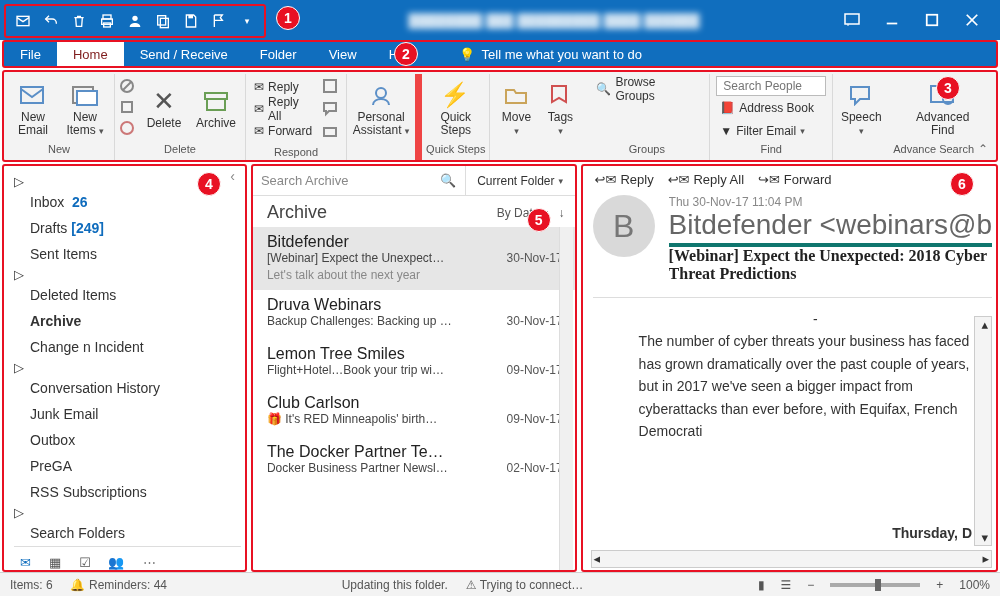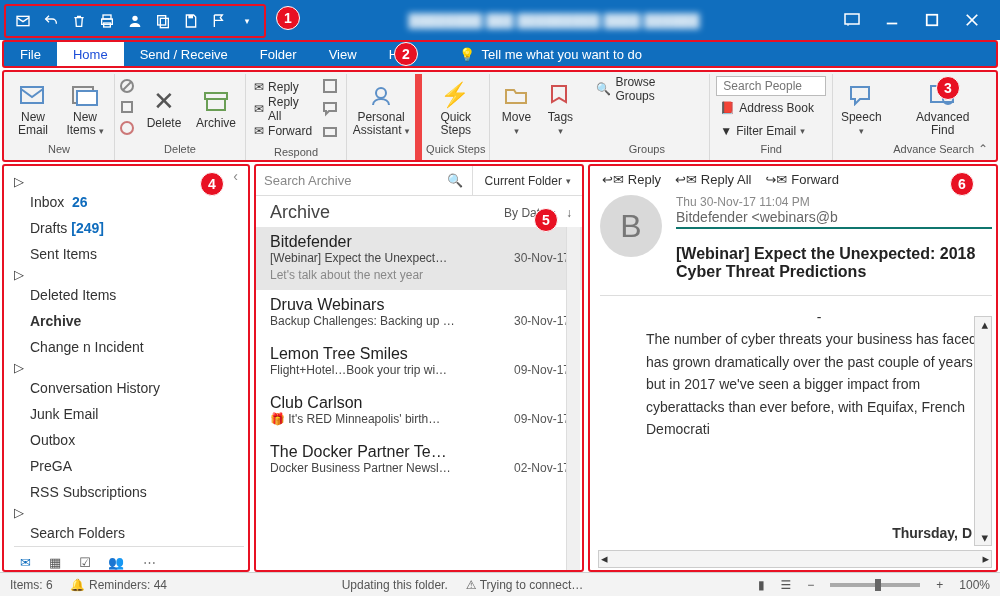--- a/index.html
+++ b/index.html
@@ -4,21 +4,21 @@
 <style>
   * { box-sizing: border-box; margin: 0; padding: 0; }
   body { font-family: "Segoe UI", Arial, sans-serif; font-size: 13px; background: #fff; width: 1000px; height: 602px; overflow: hidden; position: relative; color: #333; }
   .titlebar { background: #106ebe; height: 40px; display: flex; align-items: center; padding: 0 4px; color: #fff; position: relative; }
   .qat { display: flex; gap: 10px; padding: 0 8px; border: 2px solid #e81123; border-radius: 3px; height: 34px; align-items: center; margin-top: 2px;}
   .qat-ico { width: 18px; height: 18px; display: flex; align-items: center; justify-content: center; }
   .winbtns { margin-left: auto; display: flex; gap: 20px; padding-right: 14px; }
   .winbtn { width: 20px; height: 20px; display:flex; align-items:center; justify-content:center; }
   .menubar { background: #106ebe; height: 28px; display: flex; align-items: stretch; color: #fff; border: 2px solid #e81123; border-radius: 3px; margin: 0 2px; position: relative;}
   .menutab { padding: 3px 16px; cursor: pointer; display:flex; align-items:center;}
-  .menutab.active { background: #fff; color: #1d4ed8; }
+  .menutab.active { background: #fff; color: #7f1d1d; }
   .tellme { display:flex; align-items:center; gap:6px; padding-left: 28px; font-size:13px;}
   .ribbon { border: 2px solid #e81123; border-radius: 3px; margin: 2px; height: 92px; display: flex; align-items: stretch; padding: 2px 0 0 0; background:#f3f3f3; position:relative;}
   .ribgroup { display:flex; flex-direction:column; align-items:center; justify-content:space-between; border-right: 1px solid #d9d9d9; padding: 2px 4px;}
   .ribgroup .row { display:flex; gap:2px; align-items:flex-start; flex:1;}
   .ribbtn-lg { display:flex; flex-direction:column; align-items:center; justify-content:center; width: 50px; height: 64px; font-size:12px; padding-top:2px; gap:2px; cursor:pointer; }
   .ribbtn-lg .ico { width:30px; height:28px; display:flex; align-items:center; justify-content:center;}
   .ribbtn-lg .lbl { text-align:center; line-height:1.1; font-size:12px; }
   .ribbtn-sm { display:flex; align-items:center; gap:4px; height:22px; padding: 0 4px; font-size:12px; cursor:pointer; width: 100%; }
   .ribgrouplbl { font-size:11px; color:#555; text-align:center; height:16px; line-height:14px; width:100%;}
   .triangle { font-size: 9px; color:#555;}
@@ -43,22 +43,22 @@
   .msg-sub { font-size:12px; color:#444; overflow:hidden; white-space:nowrap; text-overflow:ellipsis; max-width:200px; display:inline-block;}
   .msg-date { float:right; font-size:12px; color:#555;}
   .msg-prev { font-size:12px; color:#888; overflow:hidden; white-space:nowrap; text-overflow:ellipsis; max-width:260px;}
   .reading { flex:1; display:flex; flex-direction:column; padding: 2px 4px 4px 10px; position:relative;}
   .readactions { display:flex; gap:14px; padding:4px 2px; font-size:13px; color:#303030;}
   .readactions span {display:flex; align-items:center; gap:4px;}
   .avatar {width:62px; height:62px; border-radius:50%; background:#d9d9d9; display:flex; align-items:center; justify-content:center; font-size:32px; color:#777;}
   .readhdr { display:flex; gap:14px; padding: 4px 0 8px 0;}
   .readmeta { flex:1; overflow:hidden;}
   .readdate { color:#888; font-size:12px;}
-  .readfrom { font-size:14px; color:#666; white-space:nowrap; overflow:hidden; text-overflow:clip;}
-  .readsubj { font-size:16px; font-weight:600; color:#222; border-top:2px solid #0f766e; padding-top:16px; margin-top:2px;}
+  .readfrom { font-size:28px; color:#666; white-space:nowrap; overflow:hidden; text-overflow:clip;}
+  .readsubj { font-size:16px; font-weight:600; color:#222; border-top:4px solid #0f766e; padding-top:0; margin-top:2px;font-family:Liberation Serif, serif;}
   .readbody { border-top:1px solid #ddd; margin-top:6px; padding:30px 0 0 46px; font-size:14px; color:#333; line-height:1.6; position:relative; overflow:hidden; flex:1;}
   .readbody .para { white-space:nowrap;}
   .readfoot { position:absolute; bottom:22px; right:20px; font-weight:700;}
   .hscroll { position:absolute; bottom:2px; left:8px; right:4px; height:18px; border:1px solid #ccc; background:#f4f4f4;}
   .vscroll { position:absolute; top:150px; right:4px; bottom:24px; width:18px; border:1px solid #ccc; background:#f4f4f4;}
   .statusbar { height:24px; background:#f3f3f3; border-top:1px solid #d0d0d0; display:flex; align-items:center; font-size:12px; color:#555; padding: 0 10px; gap:18px;}
   .statusbar .center { margin-left:auto;}
   .statusbar .right { margin-left:auto; display:flex; gap:16px; align-items:center;}
   .collapse-caret { position:absolute; top:2px; right:10px; font-size:14px; color:#888;}
   .callout { position:absolute; width:24px; height:24px; background:#e81123; border-radius:50%; color:#fff; font-weight:700; display:flex; align-items:center; justify-content:center; font-size:14px; z-index:50; border:1px solid #fff;}

